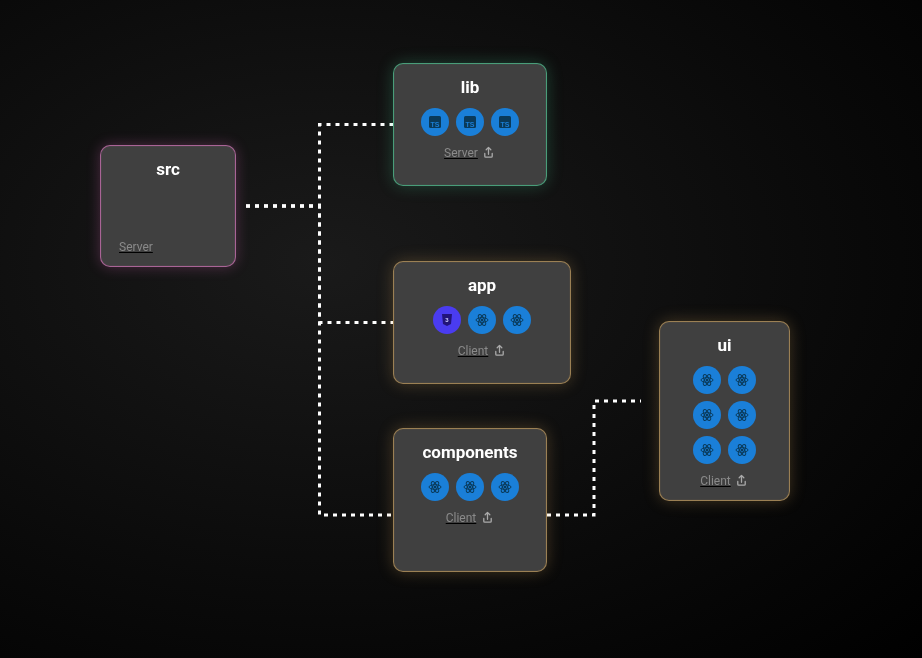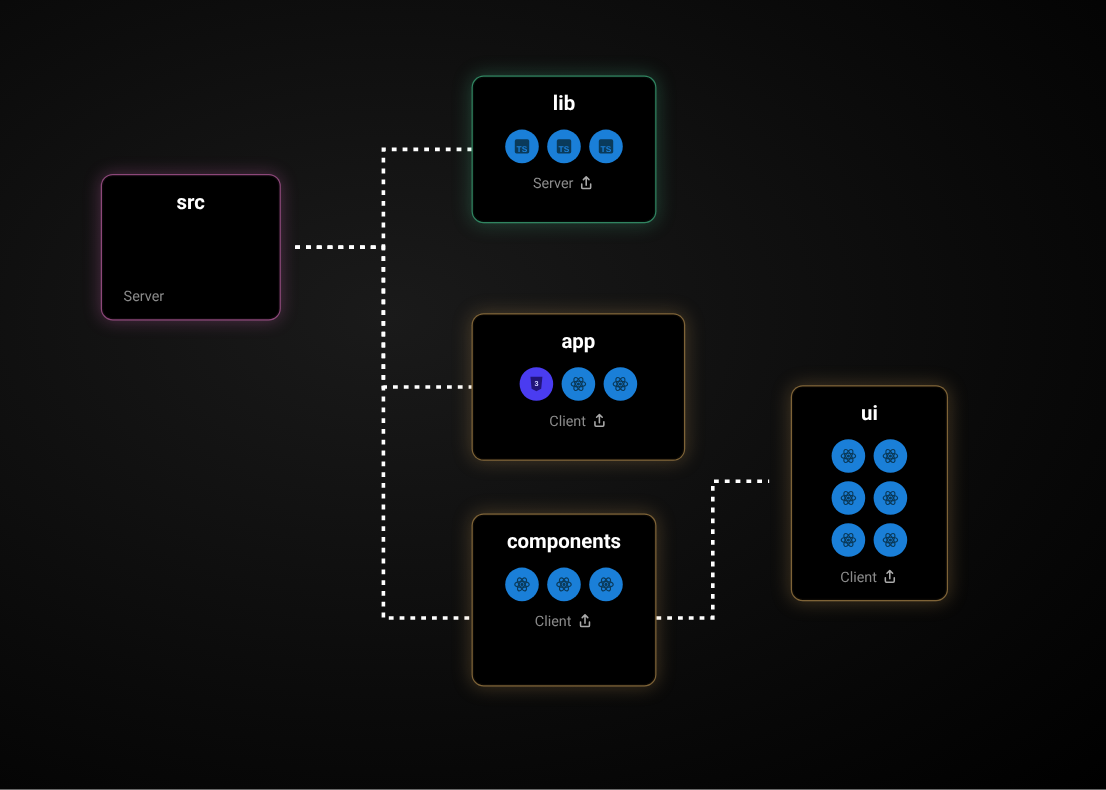--- a/index.html
+++ b/index.html
@@ -10,21 +10,21 @@
     font-family: -apple-system, BlinkMacSystemFont, "Segoe UI", Roboto, sans-serif;
     position: relative;
     overflow: hidden;
   }
   .canvas {
     position: absolute;
     inset: 0;
   }
   .node {
     position: absolute;
-    background: #000000;
+    background: #404040;
     border-radius: 10px;
     padding: 14px 16px 12px;
     display: flex;
     flex-direction: column;
     align-items: center;
   }
   .node.pink {
     border: 1px solid rgba(255, 130, 220, 0.55);
     box-shadow: 0 0 14px rgba(255, 120, 220, 0.25), inset 0 0 0 1px rgba(255,130,220,0.05);
   }
@@ -64,20 +64,21 @@
     color: #0a2a4a;
     flex-shrink: 0;
   }
   .file-icon.css { background: #4a3cf0; color: #cfd0ff; }
   .footer-row {
     display: flex;
     align-items: center;
     gap: 4px;
     width: 100%;
     justify-content: center;
+    text-decoration: underline;
   }
   .footer-label {
     color: #8a8a8a;
     font-size: 12px;
   }
   .footer-label.left { align-self: flex-start; margin-left: 2px; }
   .share-btn {
     width: 14px;
     height: 14px;
     border: none;
@@ -110,21 +111,21 @@
     </svg>
     <svg class="edge" style="left: 0px; top: 0px; width: 922px; height: 658px;">
       <path d="M 246 206 L 319.5 206 L 319.5 515 L 393 515"></path>
     </svg>
     <svg class="edge" style="left: 0px; top: 0px; width: 922px; height: 658px;">
       <path d="M 246 206 L 319.5 206 L 319.5 322.5 L 393 322.5"></path>
     </svg>
     <svg class="edge" style="left: 0px; top: 0px; width: 922px; height: 658px;">
       <path d="M 246 206 L 319.5 206 L 319.5 124.5 L 393 124.5"></path>
     </svg>
-    <div class="node pink" style="left: 84px; top: 145px; width: 150px; min-height: 122px; justify-content: space-between; align-items: flex-start;">
+    <div class="node pink" style="left: 100px; top: 145px; width: 136px; min-height: 122px; justify-content: space-between; align-items: flex-start;">
       <div class="node-title" style="align-self: center;">src</div>
       <div style="flex: 1 1 0%;"></div>
       <div class="footer-row" style="justify-content: flex-start; width: auto; margin-top: auto;">
         <span class="footer-label left">Server</span>
       </div>
     </div>
     <div class="node green" style="left: 393px; top: 63px; width: 154px; min-height: 123px;">
       <div class="node-title">lib</div>
       <div class="icon-row">
         <div class="file-icon">

